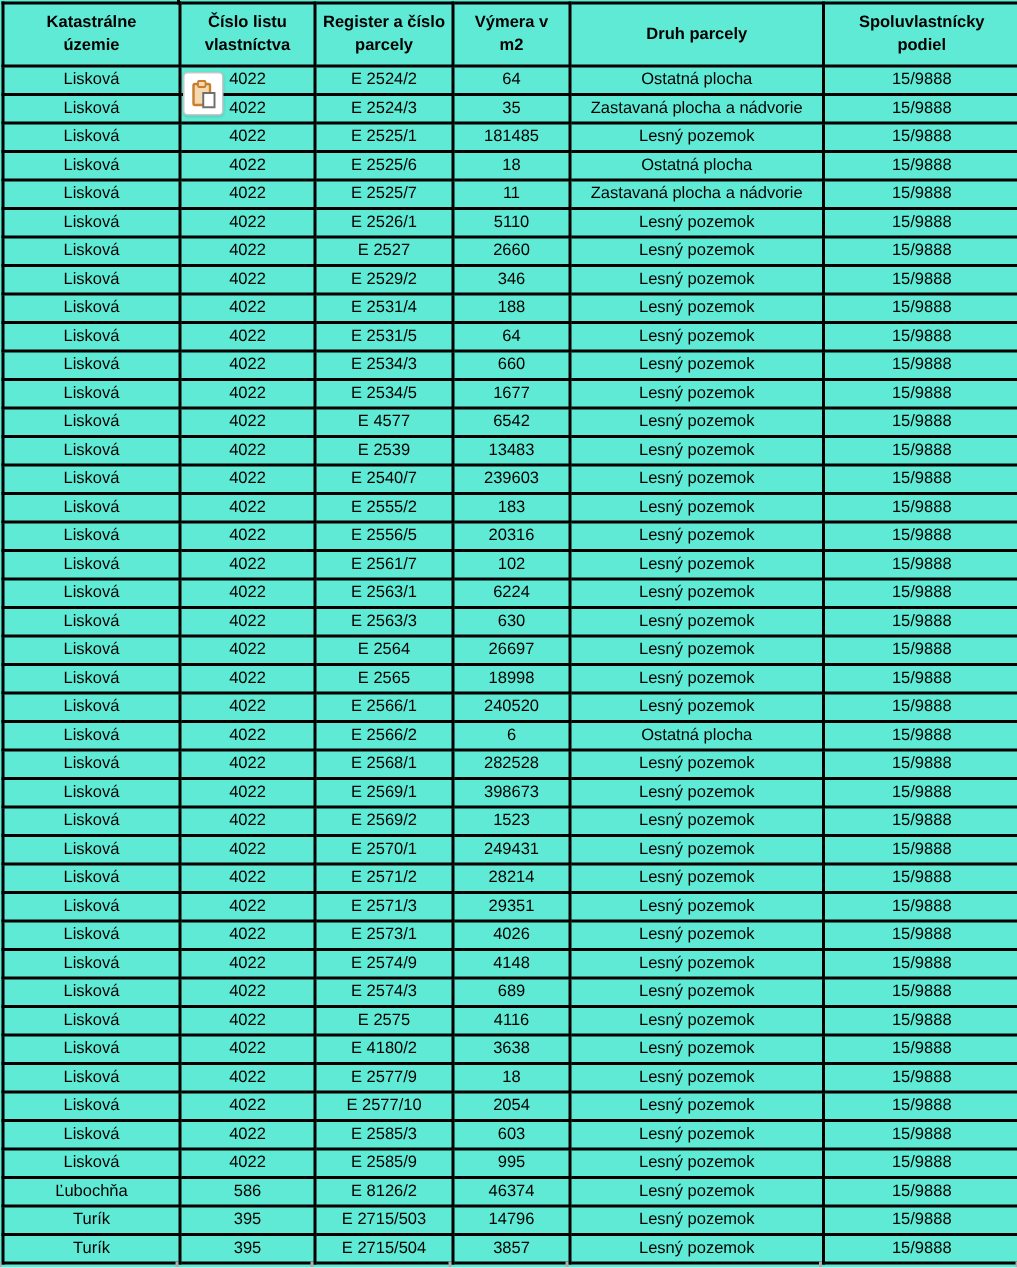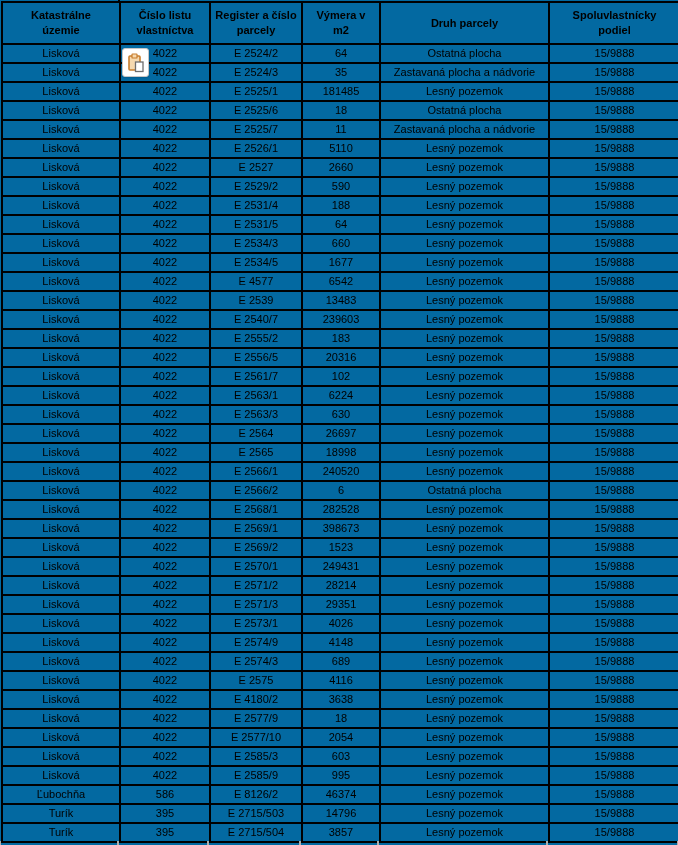--- a/index.html
+++ b/index.html
@@ -4,21 +4,21 @@
 <style>
   html, body {
     margin: 0;
     padding: 0;
     background: #ffffff;
   }
   .doc {
     position: relative;
     width: 678px;
     height: 845px;
-    background: #0369a1;
+    background: #5eead4;
     font-family: "Liberation Sans", sans-serif;
     color: #000000;
     overflow: hidden;
   }
   table.cadastral {
     border-collapse: collapse;
     table-layout: fixed;
     width: 676px;
     margin: 1px 0 0 1px;
   }
@@ -160,21 +160,21 @@
           <td>4022</td>
           <td>E 2527</td>
           <td>2660</td>
           <td>Lesný pozemok</td>
           <td>15/9888</td>
         </tr>
         <tr>
           <td>Lisková</td>
           <td>4022</td>
           <td>E 2529/2</td>
-          <td>590</td>
+          <td>346</td>
           <td>Lesný pozemok</td>
           <td>15/9888</td>
         </tr>
         <tr>
           <td>Lisková</td>
           <td>4022</td>
           <td>E 2531/4</td>
           <td>188</td>
           <td>Lesný pozemok</td>
           <td>15/9888</td>

